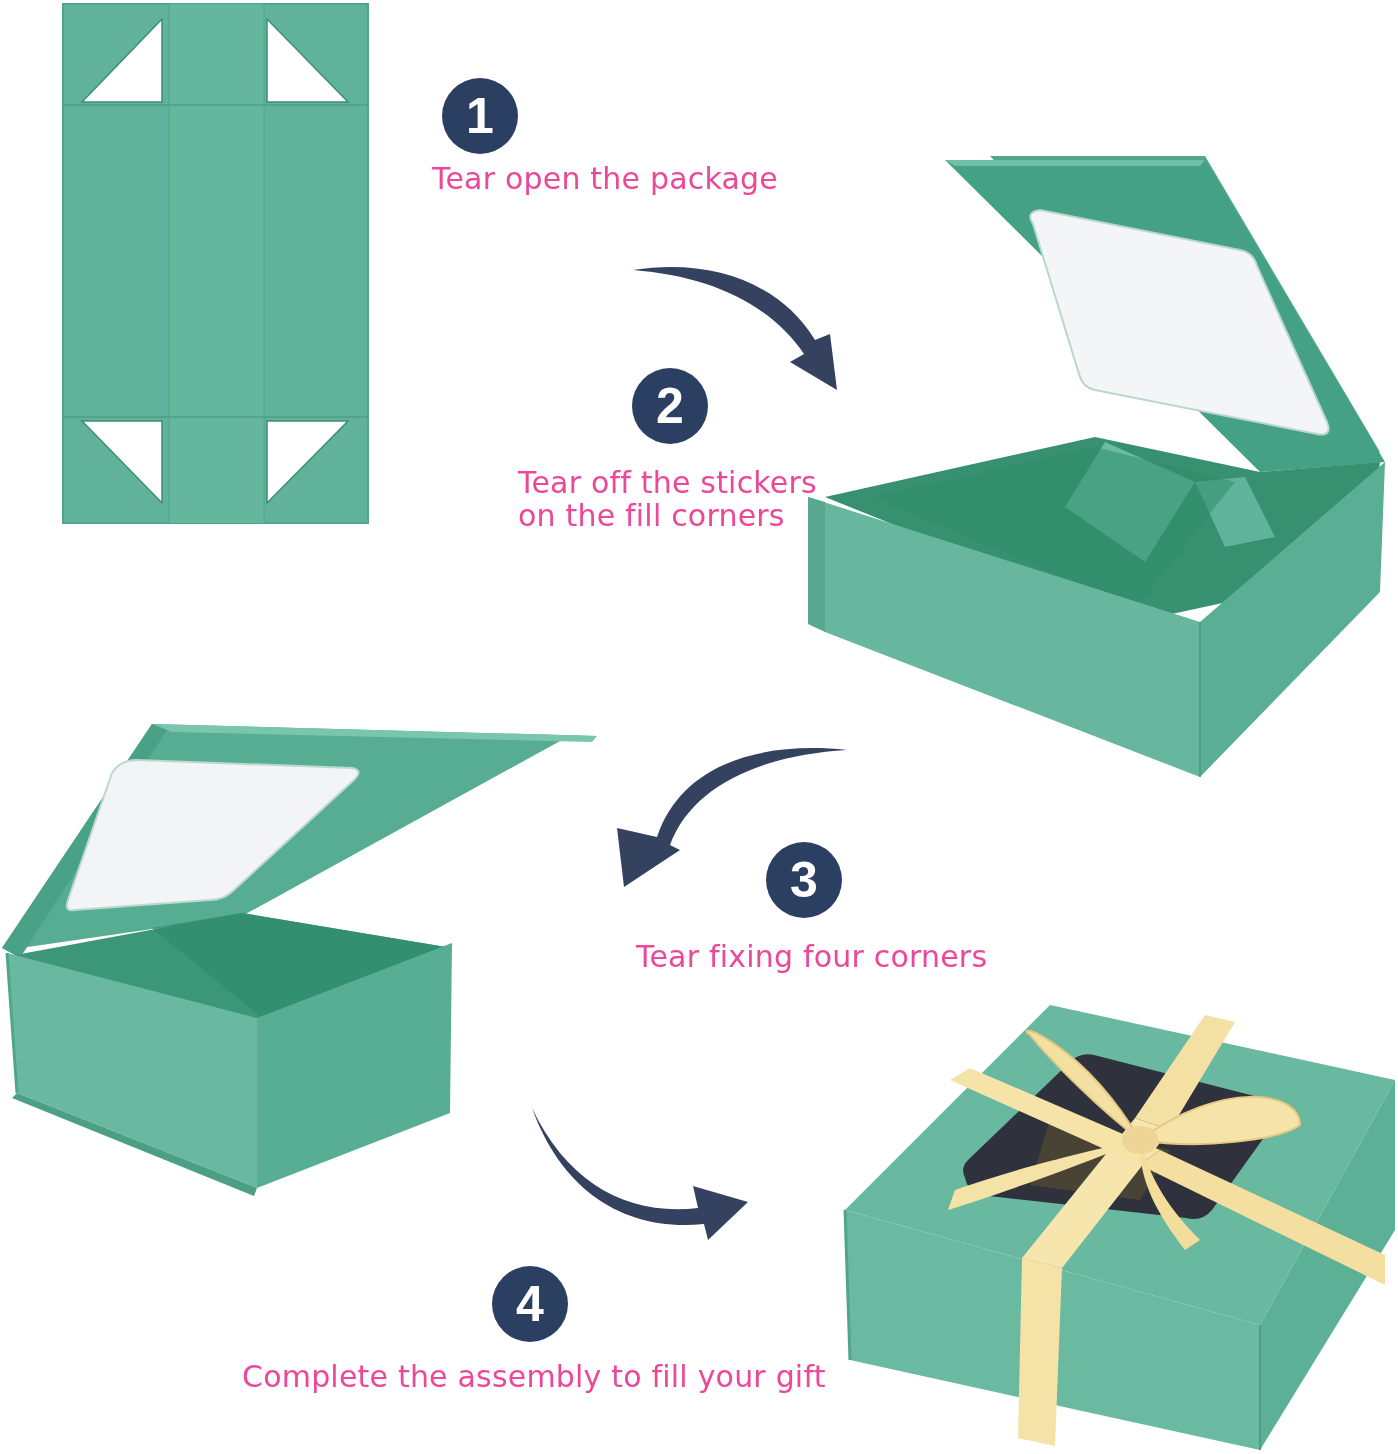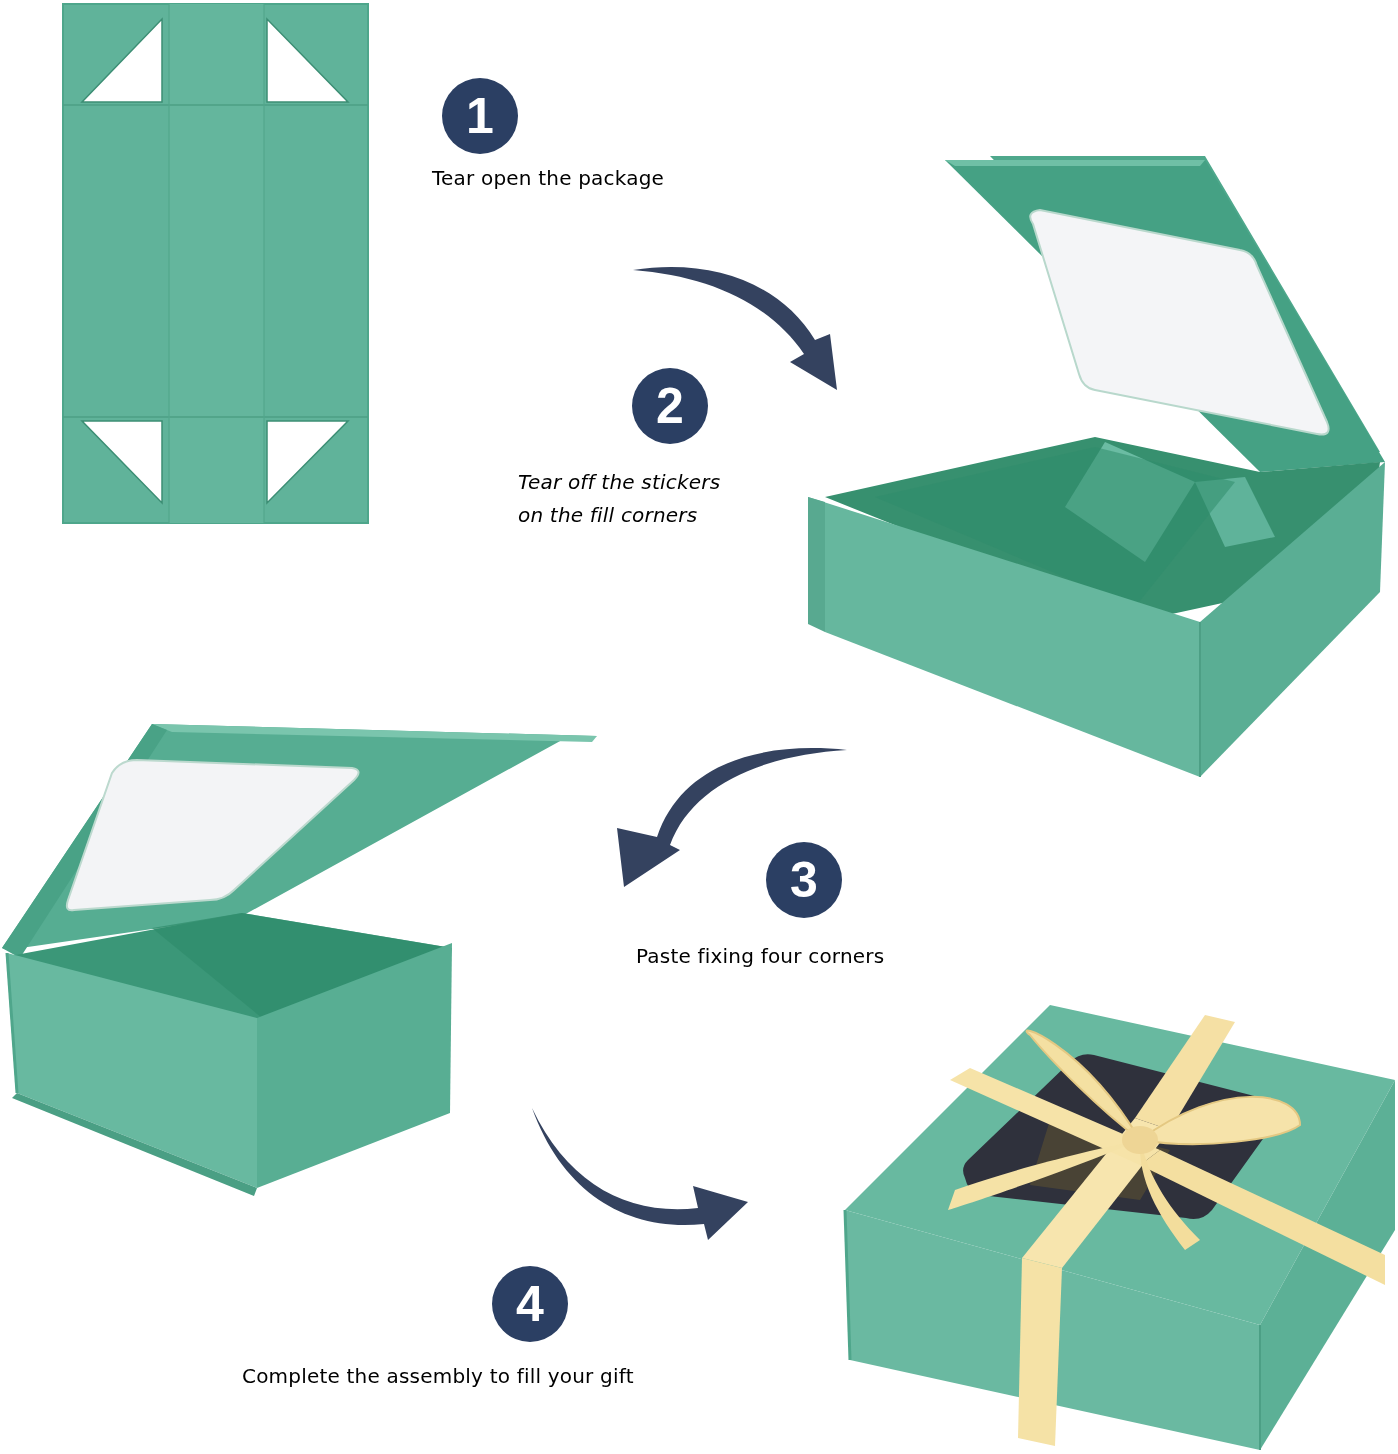--- a/index.html
+++ b/index.html
@@ -3,21 +3,21 @@
 <meta charset="utf-8">
 <style>
   html, body { margin: 0; padding: 0; background: #ffffff; }
   body { width: 1398px; height: 1454px; position: relative; overflow: hidden;
          font-family: "DejaVu Sans", "Liberation Sans", sans-serif; color: #2a3a5a; }
   .abs { position: absolute; }
   .badge { position: absolute; width: 76px; height: 76px; border-radius: 50%;
            background: #2b3f63; color: #ffffff; display: flex; align-items: center;
            justify-content: center; font-family: "Liberation Sans", sans-serif;
            font-weight: bold; font-size: 50px; line-height: 1; }
-  .label { position: absolute; font-size: 20px; line-height: 33px; color: #000000;
+  .label { position: absolute; font-size: 30px; line-height: 33px; color: #ec4899;
            white-space: nowrap; letter-spacing: 0.2px; }
   svg { position: absolute; overflow: visible; }
 </style>
 </head>
 <body>
 
 <svg class="abs" style="left:62px;top:3px;" width="308" height="522" viewBox="0 0 308 522">
   <rect x="1" y="1" width="305" height="519" fill="#60b39a" stroke="#4ea68b" stroke-width="2"></rect>
   <rect x="107" y="1" width="95" height="519" fill="#64b69d"></rect>
 
@@ -64,34 +64,34 @@
   <polygon points="3,345 395,470 395,625 20,480" fill="#66b79e"></polygon>
   <polygon points="3,345 20,350 20,480 3,472" fill="#58a990"></polygon>
 
   <polygon points="395,470 580,310 575,440 395,625" fill="#5aae94"></polygon>
   <line x1="395" y1="470" x2="395" y2="625" stroke="#4d9f85" stroke-width="2"></line>
 </svg>
 
 <div class="badge" style="left:632px;top:368px;">
   <span>2</span>
 </div>
-<div class="label" style="left:518px;top:466px;font-style:italic;">
+<div class="label" style="left:518px;top:466px;">
   <div>Tear off the stickers</div>
   <div>on the fill corners</div>
 </div>
 
 <svg style="left:612px;top:745px;" width="240" height="145" viewBox="0 0 240 145">
   <path d="M 235 5 C 150 -4, 70 18, 45 92 L 5 83 L 12 142 L 68 105 L 58 100 C 80 40, 150 10, 235 5 Z" fill="#34425f"></path>
 </svg>
 
 <div class="badge" style="left:766px;top:842px;">
   <span>3</span>
 </div>
 <div class="label" style="left:636px;top:940px;">
-  <span>Paste fixing four corners</span>
+  <span>Tear fixing four corners</span>
 </div>
 
 <svg style="left:2px;top:718px;" width="600" height="475" viewBox="0 0 600 475">
 
   <polygon points="150,6 595,18 560,22 240,198 5,232 0,230" fill="#56ad92"></polygon>
   <polygon points="150,6 595,18 590,24 170,14" fill="#7ac5ad"></polygon>
   <polygon points="0,230 150,6 165,12 18,240" fill="#49a286"></polygon>
 
   <path d="M 110 55 Q 118 42 135 42 L 350 50 Q 362 52 352 62 L 232 172 Q 222 182 208 182 L 72 192 Q 62 194 66 182 Z" fill="#f3f4f6" stroke="#bcd9ce" stroke-width="2"></path>
 

